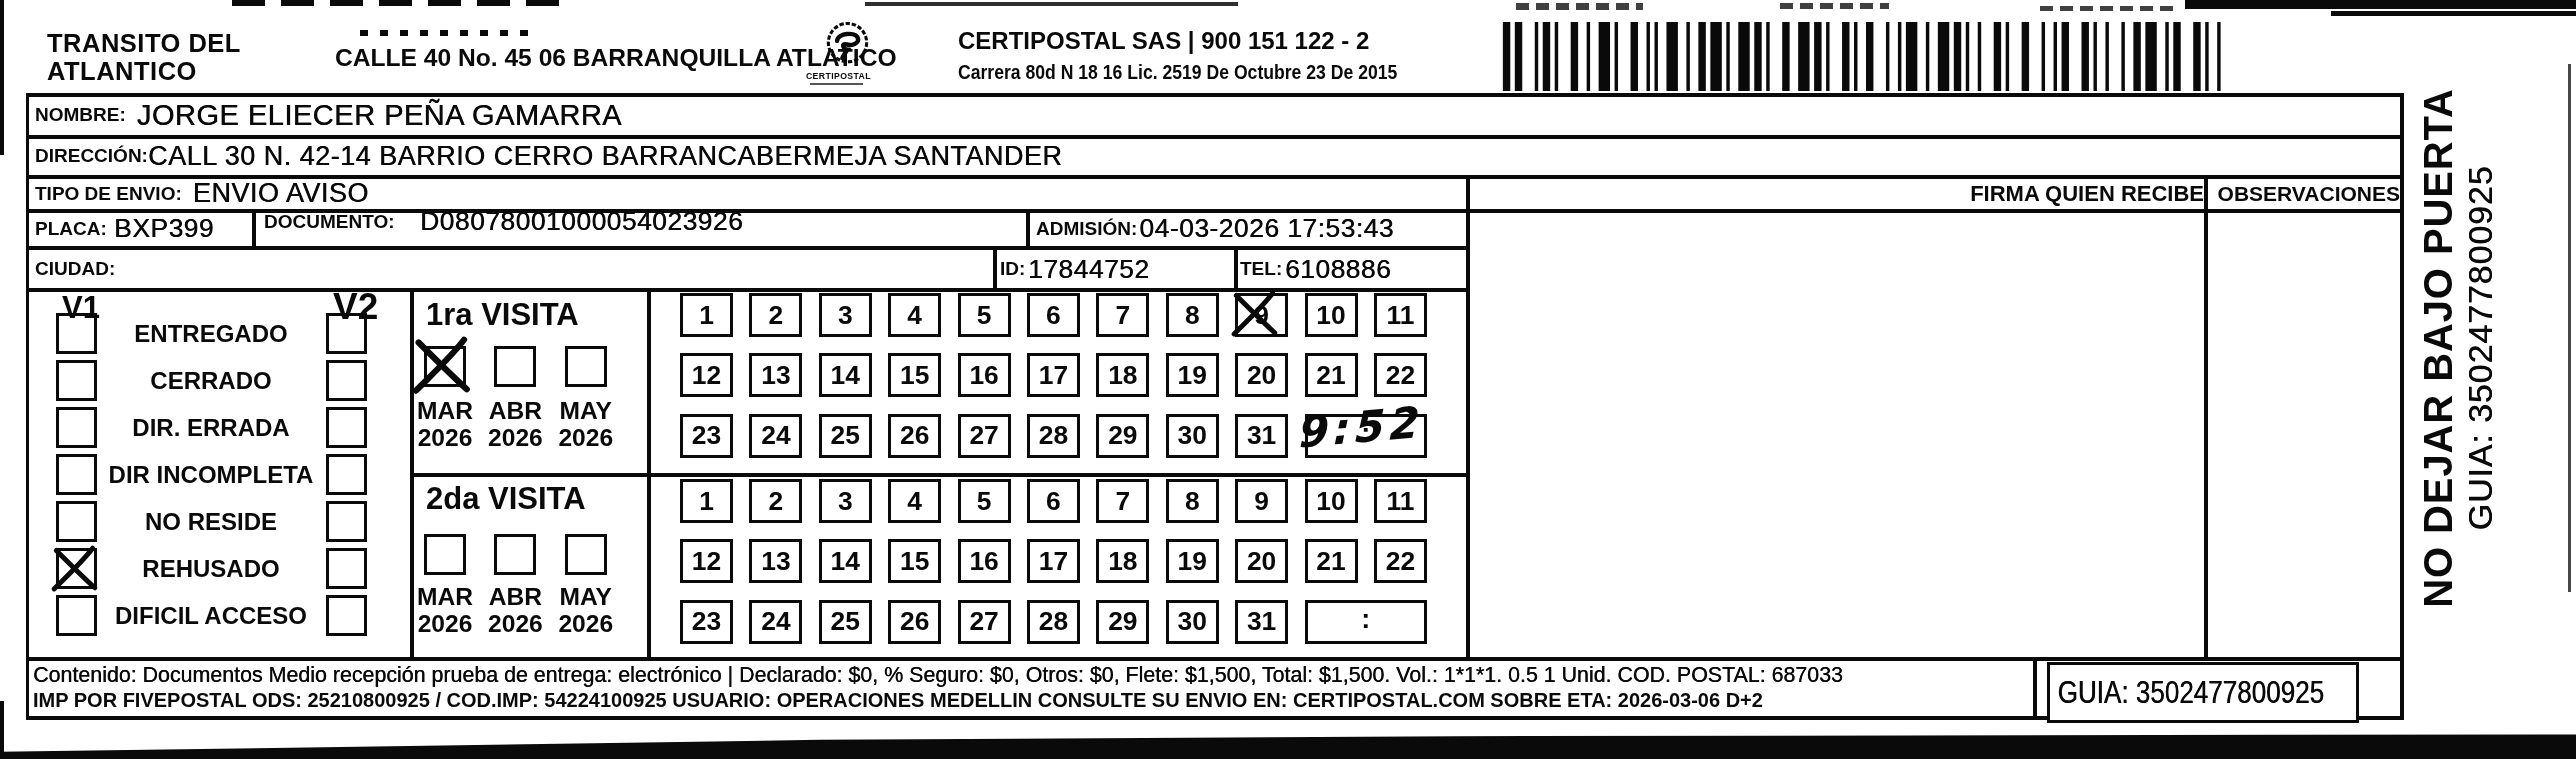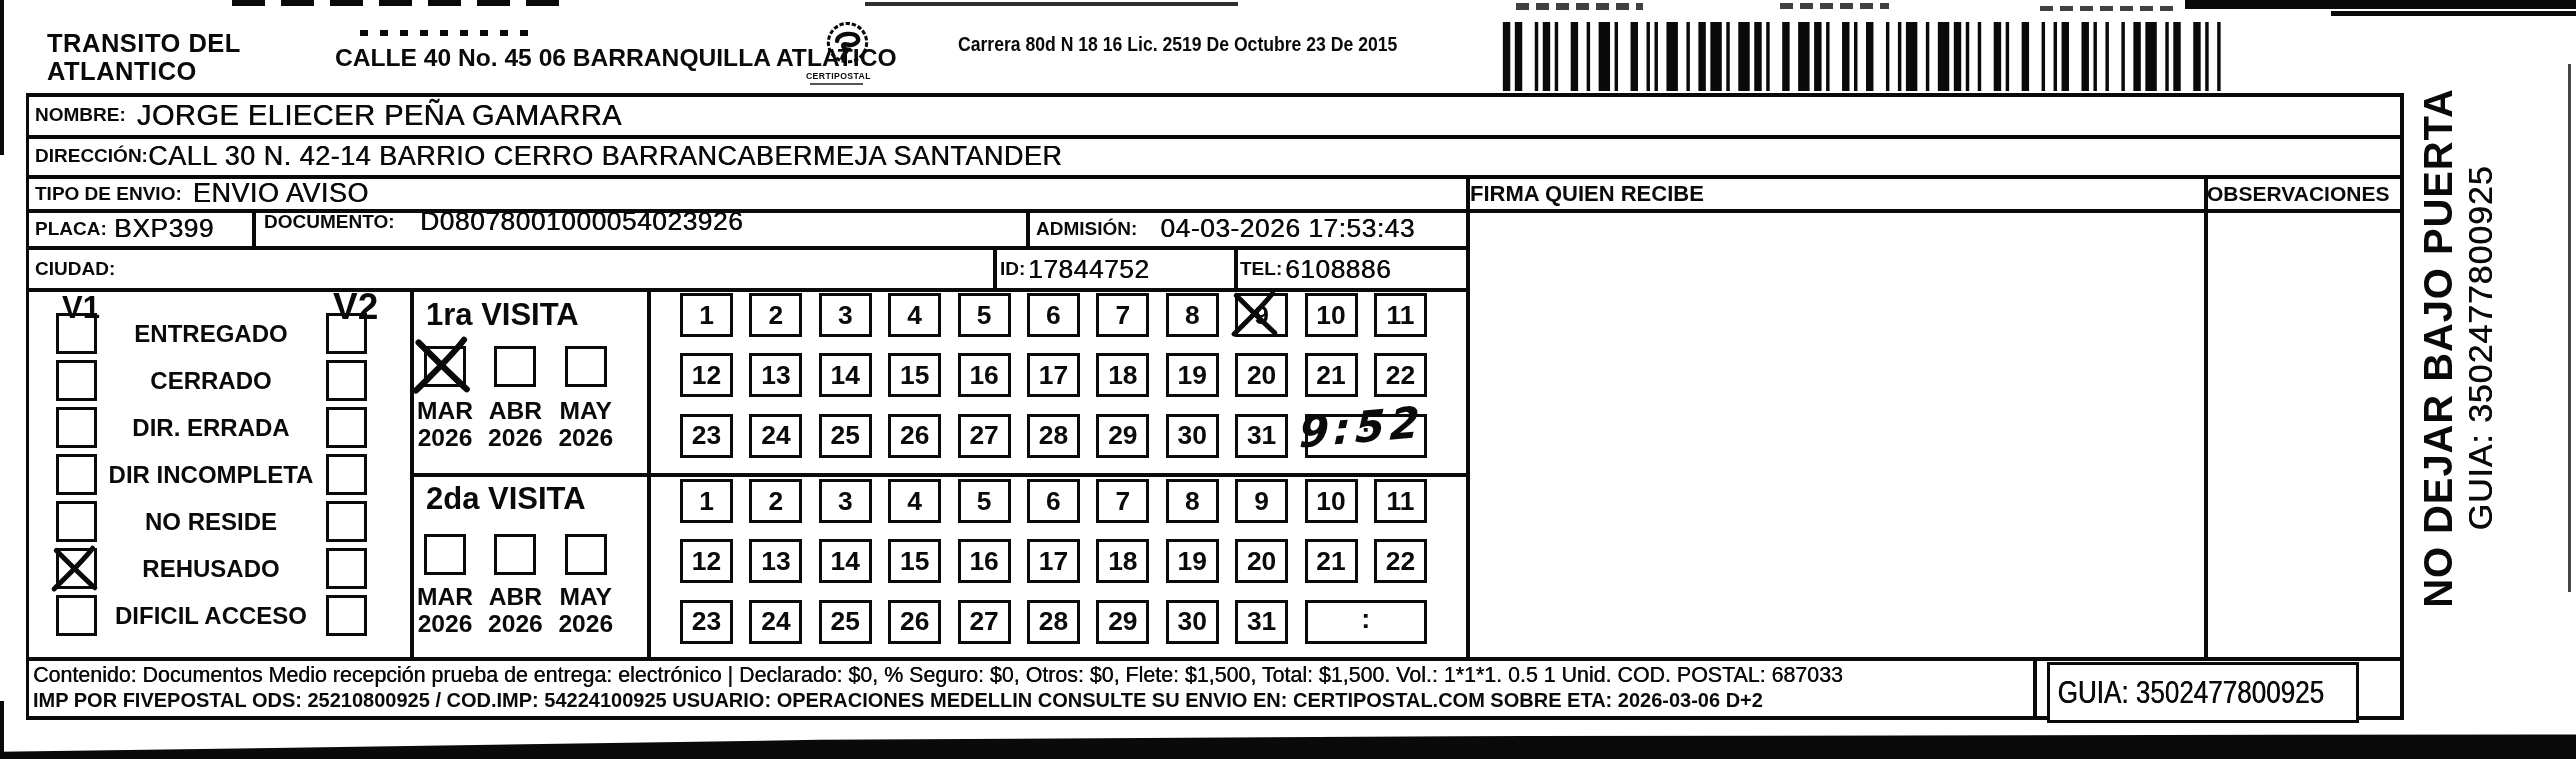--- a/index.html
+++ b/index.html
@@ -7,21 +7,21 @@
   #page{position:relative;width:2576px;height:759px;background:#fff;color:#0a0a0a;
         font-family:"Liberation Sans","DejaVu Sans",sans-serif;overflow:hidden;}
   .abs{position:absolute;}
   .ln{position:absolute;background:#0a0a0a;}
   .b{font-weight:bold;}
   .squeeze{transform:scaleX(.88);transform-origin:left center;}
   .nowrap{white-space:nowrap;}
   .flexrow{position:absolute;display:flex;align-items:center;}
   .cell-label{font-size:19px;font-weight:bold;white-space:nowrap;}
   .cell-value{font-size:27px;white-space:nowrap;text-shadow:0.5px 0 0 #0a0a0a;letter-spacing:0.5px;}
-  .hdr-cell{position:absolute;display:flex;align-items:center;justify-content:flex-start;font-weight:bold;}
+  .hdr-cell{position:absolute;display:flex;align-items:center;justify-content:flex-end;font-weight:bold;}
   
   .art{position:absolute;background:#0a0a0a;}
   .dashA{background:repeating-linear-gradient(90deg,#0a0a0a 0 33px,transparent 33px 49px);}
   .dashB{background:repeating-linear-gradient(90deg,#0a0a0a 0 8.2px,transparent 8.2px 20px);}
   .smudge{background:repeating-linear-gradient(90deg,#111 0 12.7px,transparent 12.7px 20px);opacity:.8;filter:blur(0.5px);}
   
   #status-rows{position:absolute;left:55px;top:310px;width:335px;display:grid;
                grid-template-columns:42px 228px 42px;grid-auto-rows:47px;align-items:center;justify-items:center;}
   .cb{width:35px;height:35px;border:3.6px solid #0a0a0a;position:relative;}
   .status-label{font-size:24px;font-weight:bold;white-space:nowrap;}
@@ -92,20 +92,21 @@
   <div id="logo-block">
     <svg width="47" height="47" viewBox="0 0 54 54">
       <circle cx="27" cy="26" r="22" fill="none" stroke="#0a0a0a" stroke-width="3.5" stroke-dasharray="5 2.2"></circle>
       <path d="M15 24 C16 15 36 13 39 21 C41 27 31 30 26 28 C20 26 21 33 27 34 C24 38 22 41 21 44" fill="none" stroke="#0a0a0a" stroke-width="5" stroke-linecap="round"></path>
     </svg>
     <div id="logo-caption">CERTIPOSTAL</div>
     <div id="logo-tagline"></div>
   </div>
 
   <div class="abs b" style="left:958px;top:27px;">
+    <div class="nowrap" style="font-size:24px;">CERTIPOSTAL SAS | 900 151 122 - 2</div>
     <div class="nowrap squeeze" style="font-size:20px;margin-top:6.4px;">Carrera 80d N 18 16  Lic. 2519 De Octubre 23 De 2015</div>
   </div>
 
   <svg id="barcode-svg" class="abs" style="left:1502px;top:22px;" width="728" height="69" viewBox="0 0 800 76">
       <rect x="0" y="0" width="8.191208791208792" height="76" fill="#0a0a0a"></rect>
       <rect x="13.186813186813188" y="0" width="8.191208791208792" height="76" fill="#0a0a0a"></rect>
       <rect x="35.16483516483517" y="0" width="3.795604395604396" height="76" fill="#0a0a0a"></rect>
       <rect x="43.956043956043956" y="0" width="8.191208791208792" height="76" fill="#0a0a0a"></rect>
       <rect x="57.14285714285714" y="0" width="3.795604395604396" height="76" fill="#0a0a0a"></rect>
       <rect x="74.72527472527472" y="0" width="8.191208791208792" height="76" fill="#0a0a0a"></rect>
@@ -191,21 +192,21 @@
     <span class="cell-value">ENVIO AVISO</span>
   </div>
   <div class="flexrow" style="left:35px;top:211px;width:209px;height:35px;gap:7.3px;">
     <span class="cell-label">PLACA:</span>
     <span class="cell-value" style="font-size:26.4px;">BXP399</span>
   </div>
   <div class="flexrow" style="left:264px;top:204px;width:747px;height:35px;gap:25.5px;">
     <span class="cell-label">DOCUMENTO:</span>
     <span class="cell-value" style="font-size:26.4px;">D08078001000054023926</span>
   </div>
-  <div class="flexrow" style="left:1036px;top:211px;width:419px;height:35px;gap:23px;">
+  <div class="flexrow" style="left:1036px;top:211px;width:419px;height:35px;gap:2px;">
     <span class="cell-label">ADMISIÓN:</span>
     <span class="cell-value" style="font-size:26.4px;">04-03-2026 17:53:43</span>
   </div>
   <div class="flexrow" style="left:35px;top:248px;width:947px;height:42px;gap:7.3px;justify-content:space-between;">
     <span class="cell-label">CIUDAD:</span>
   </div>
   <div class="flexrow" style="left:1000px;top:248px;width:224px;height:42px;gap:2.7px;">
     <span class="cell-label">ID:</span>
     <span class="cell-value" style="font-size:26.4px;">17844752</span>
   </div>

